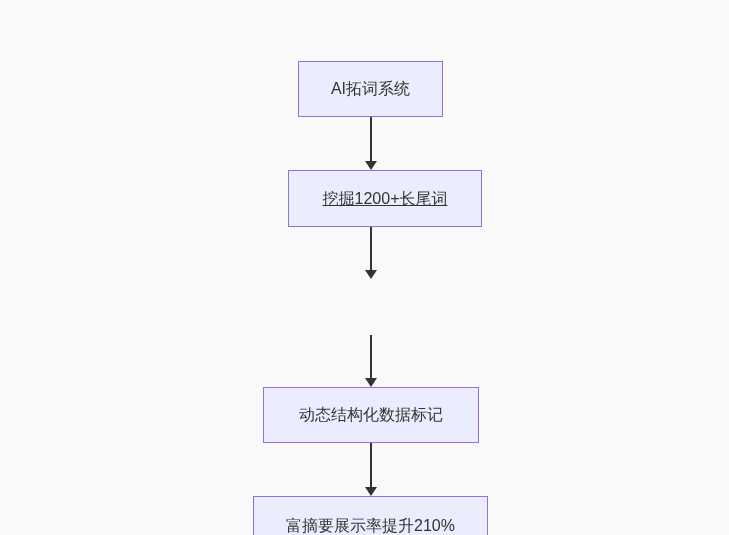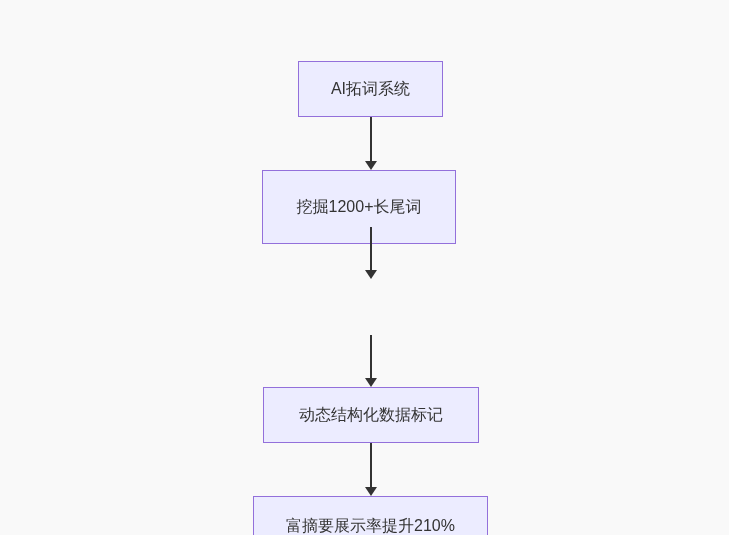--- a/index.html
+++ b/index.html
@@ -60,21 +60,21 @@
 
   <div class="node" style="left:298px; top:15px; width:145px; height:56px;">
     <span>AI拓词系统</span>
   </div>
 
   <div class="edge" style="top:71px; height:53px;">
     <div class="edge-line"></div>
     <div class="edge-head"></div>
   </div>
 
-  <div class="node" style="left:262px; top:124px; width:194px; height:74px;">
+  <div class="node" style="left:288px; top:124px; width:194px; height:57px;text-decoration:underline;">
     <span>挖掘1200+长尾词</span>
   </div>
 
   <div class="edge" style="top:181px; height:52px;">
     <div class="edge-line"></div>
     <div class="edge-head"></div>
   </div>
 
 
   <div class="edge" style="top:289px; height:52px;">

